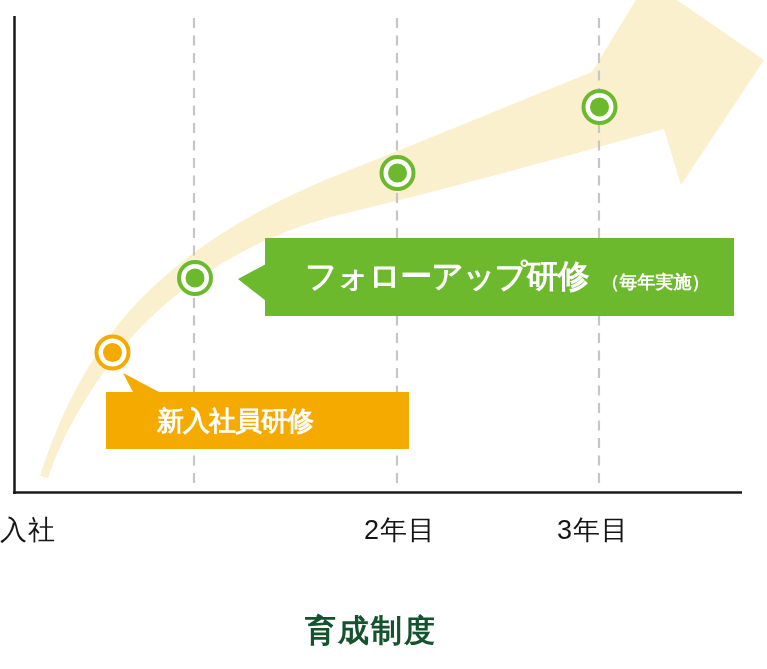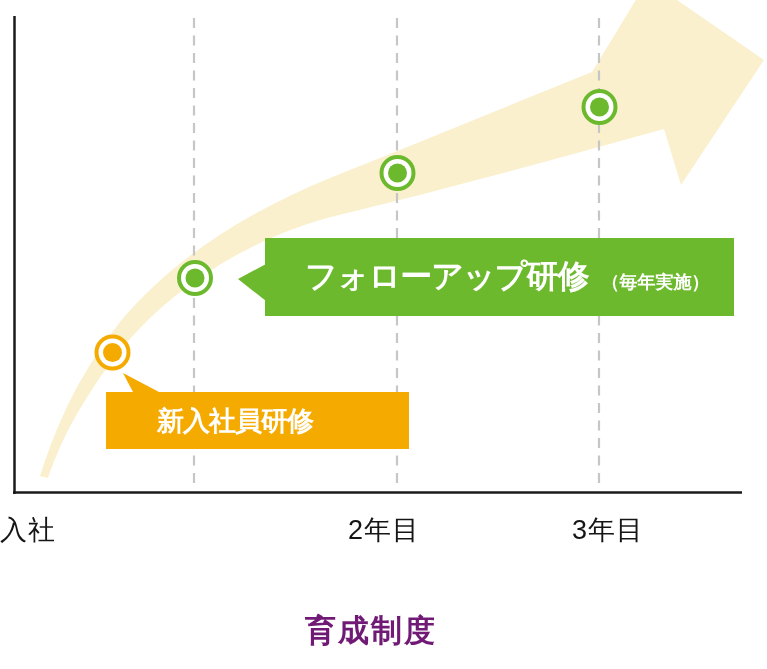--- a/index.html
+++ b/index.html
@@ -18,25 +18,25 @@
     padding-left:40px;box-sizing:border-box;
   }
   .callout-green .main{font-size:32px;letter-spacing:-1px;}
   .callout-green .note{font-size:18px;letter-spacing:0;margin-left:13px;margin-top:10px;}
   .x-label{
     position:absolute;top:512px;width:120px;text-align:center;
     font-size:27px;color:#151515;letter-spacing:1px;
   }
   .x-label-0{left:-32px;}
   .x-label-1{left:135px;}
-  .x-label-2{left:324px;}
-  .x-label-3{left:548px;}
+  .x-label-2{left:340px;}
+  .x-label-3{left:533px;}
   .chart-title{
     position:absolute;left:0;top:610px;width:742px;text-align:center;
-    font-size:31px;font-weight:bold;color:#701a75;letter-spacing:2px;
+    font-size:31px;font-weight:bold;color:#14532d;letter-spacing:2px;
   }
 </style>
 </head>
 <body>
 
 <div class="stage">
 
   <svg width="767" height="669" viewBox="0 0 767 669">
 
     <path d="M 40,476

